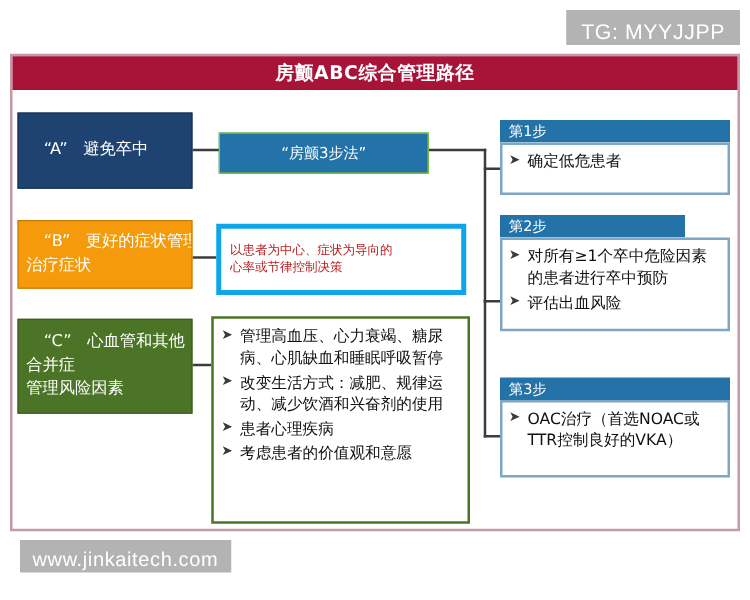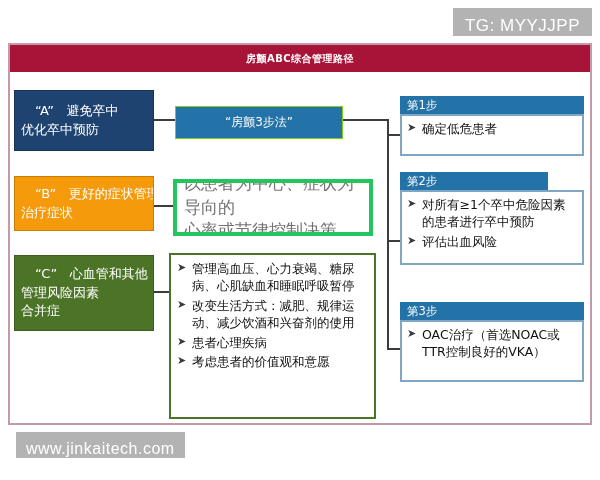--- a/index.html
+++ b/index.html
@@ -56,21 +56,21 @@
 
   
   #title-bar {
     position: absolute;
     left: 10px;
     top: 45px;
     width: 580px;
     height: 27px;
     background: #a81338;
     color: #ffffff;
-    font-size: 10px;
+    font-size: 15px;
     font-weight: bold;
     display: flex;
     align-items: center;
     justify-content: center;
     letter-spacing: 0.5px;
   }
 
   
   .box {
     position: absolute;
@@ -114,23 +114,23 @@
     border: 1px solid #84cc16;
     color: #ffffff;
     font-size: 12px;
     display: flex;
     align-items: center;
     justify-content: center;
   }
   #box-patient-centered {
     left: 173px; top: 179px; width: 200px; height: 57px;
     background: #ffffff;
-    border: 4px solid #22c55e;
-    color: #737373;
-    font-size: 17px;
+    border: 4px solid #0ea5e9;
+    color: #b91c1c;
+    font-size: 10px;
     line-height: 1.4;
     padding: 5px 7px;
     display: flex;
     flex-direction: column;
     justify-content: center;
   }
   #box-risk-list {
     left: 169px; top: 253px; width: 207px; height: 166px;
     background: #ffffff;
     border: 2px solid #4b7427;
@@ -211,38 +211,37 @@
 <div class="conn h" style="left:387px; top:134px; width:14px;"></div>
 <div class="conn h" style="left:387px; top:240px; width:14px;"></div>
 <div class="conn h" style="left:387px; top:348px; width:14px;"></div>
 <div class="conn v" style="left:387px; top:240px; height:110px;"></div>
 
 <div class="box abc-box" id="box-a">
   <div class="lead nowrap">
     <span>“A”</span>
     &nbsp;&nbsp;<span>避免卒中</span>
   </div>
-  <div>优化卒中预防</div>
 </div>
 
 <div class="box abc-box" id="box-b">
   <div class="lead nowrap">
     <span>“B”</span>
     &nbsp;&nbsp;<span>更好的症状管理</span>
   </div>
   <div>治疗症状</div>
 </div>
 
 <div class="box abc-box" id="box-c">
   <div class="lead nowrap">
     <span>“C”</span>
     &nbsp;&nbsp;<span>心血管和其他</span>
   </div>
+  <div>合并症</div>
   <div>管理风险因素</div>
-  <div>合并症</div>
 </div>
 
 <div class="box" id="box-3step">
   <span>“房颤3步法”</span>
 </div>
 
 <div class="box" id="box-patient-centered">
   <div>以患者为中心、症状为导向的</div>
   <div>心率或节律控制决策</div>
 </div>

